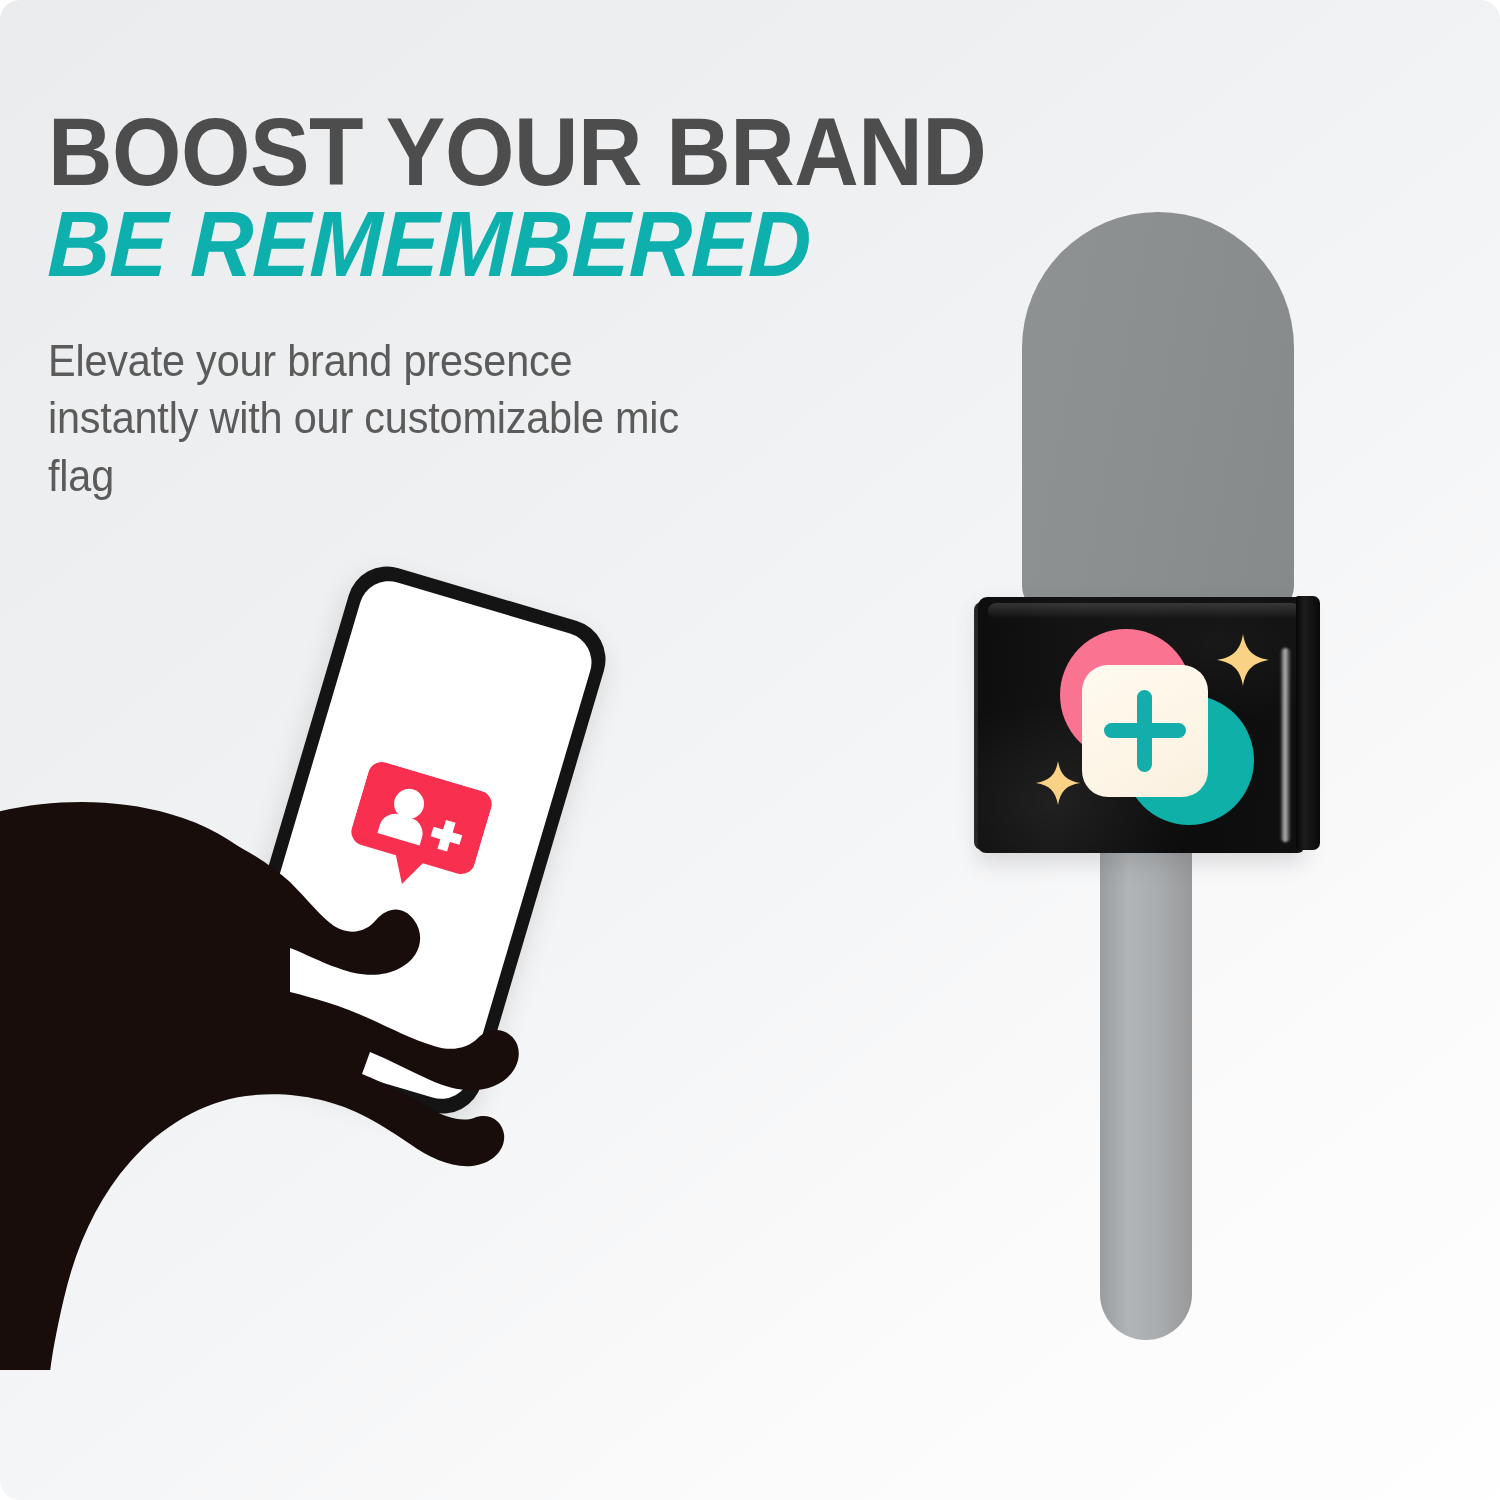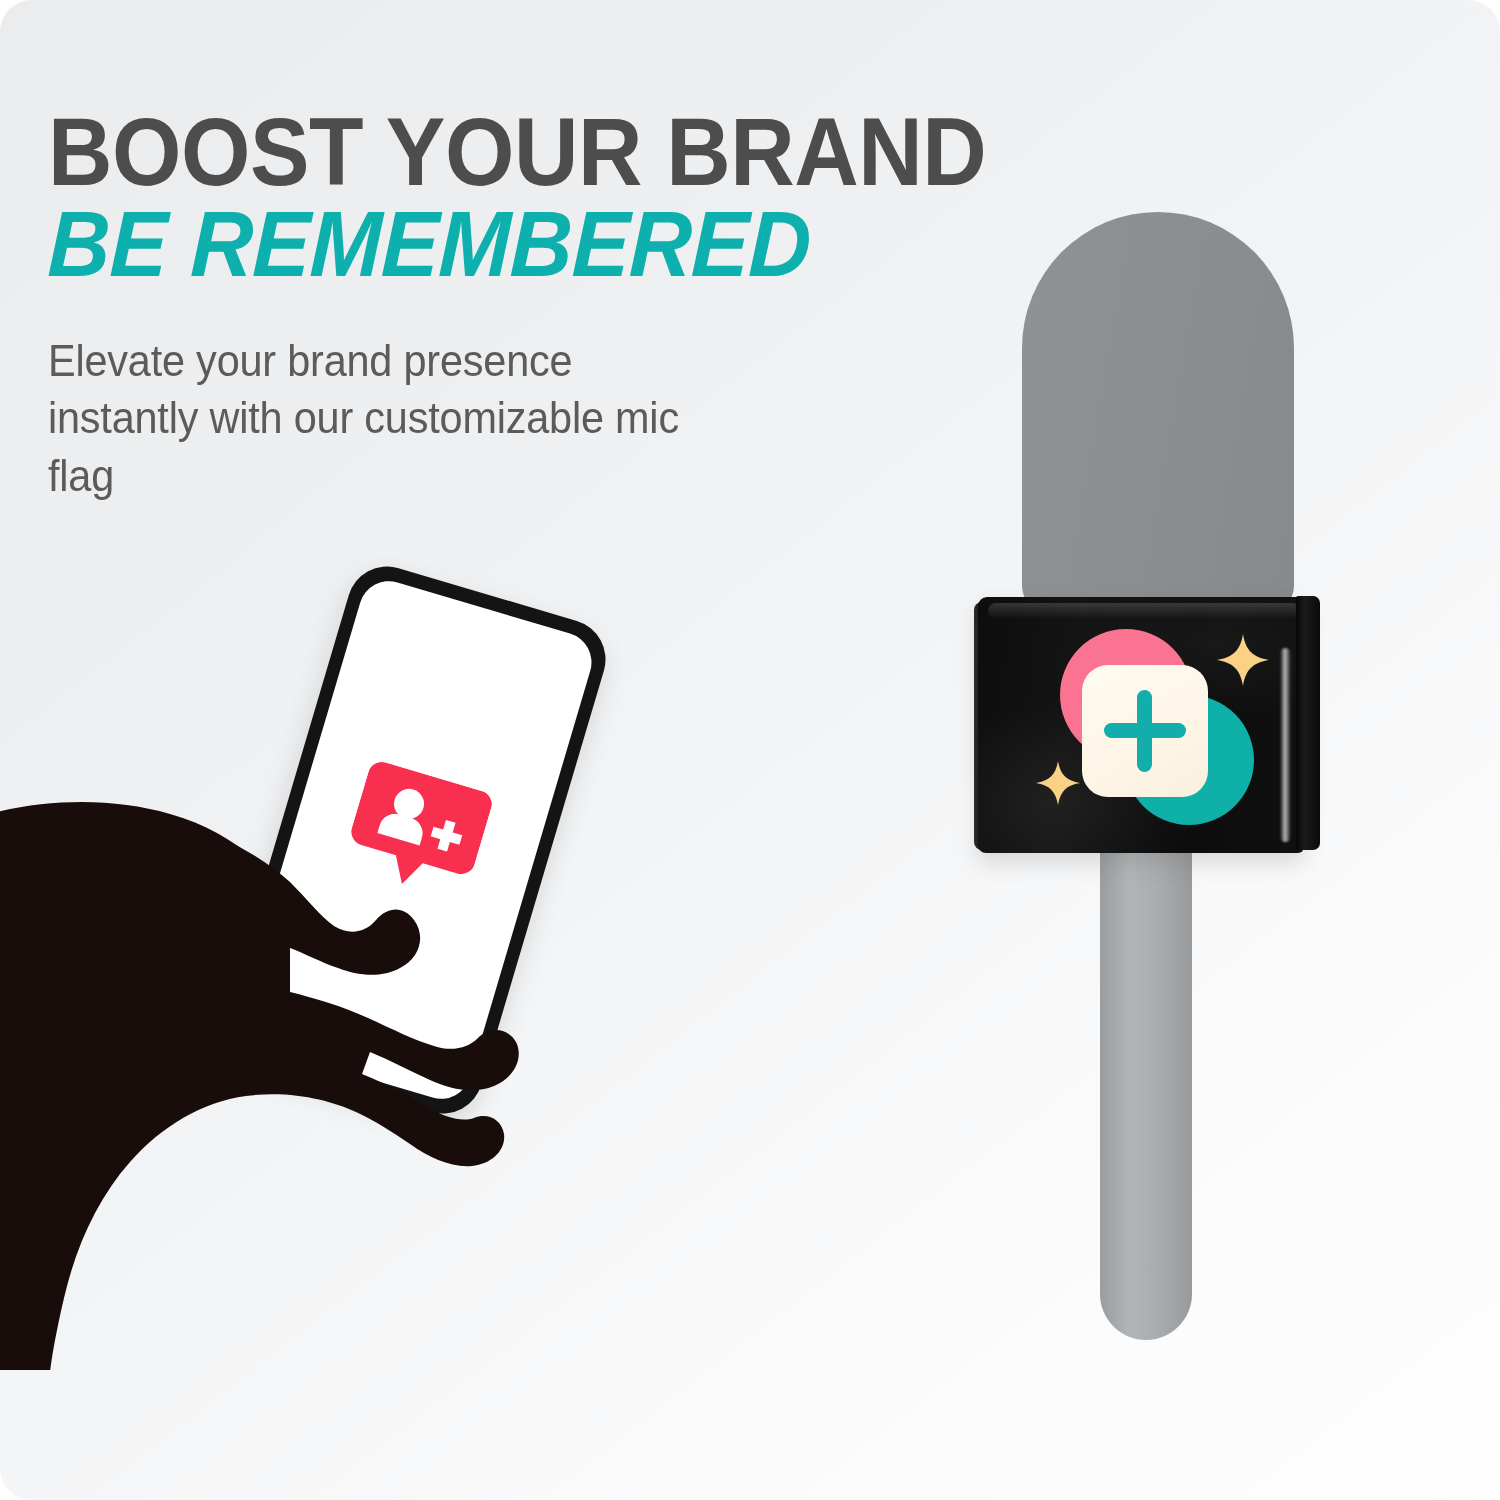--- a/index.html
+++ b/index.html
@@ -1,21 +1,21 @@
 <!DOCTYPE html>
 <html><head>
 <meta charset="utf-8">
 <style>
   html,body{margin:0;padding:0;background:#ffffff;}
   body{width:1500px;height:1500px;overflow:hidden;
        font-family:"Liberation Sans", sans-serif;}
 
   #canvas{
     position:relative;width:1500px;height:1500px;
-    border-radius:32px;overflow:hidden;
+    border-radius:20px;overflow:hidden;
     background:linear-gradient(142deg,#ebecee 0%,#eeeff0 28%,#f4f5f6 55%,#fbfbfc 78%,#fefefe 100%);
   }
 
   
   #text-block{position:absolute;left:48px;top:108px;width:740px;}
   .headline{
     font-family:"Liberation Sans Narrow","Liberation Sans",sans-serif;
     font-weight:700;letter-spacing:-0.5px;line-height:0.92;
     margin:0;white-space:nowrap;
   }

